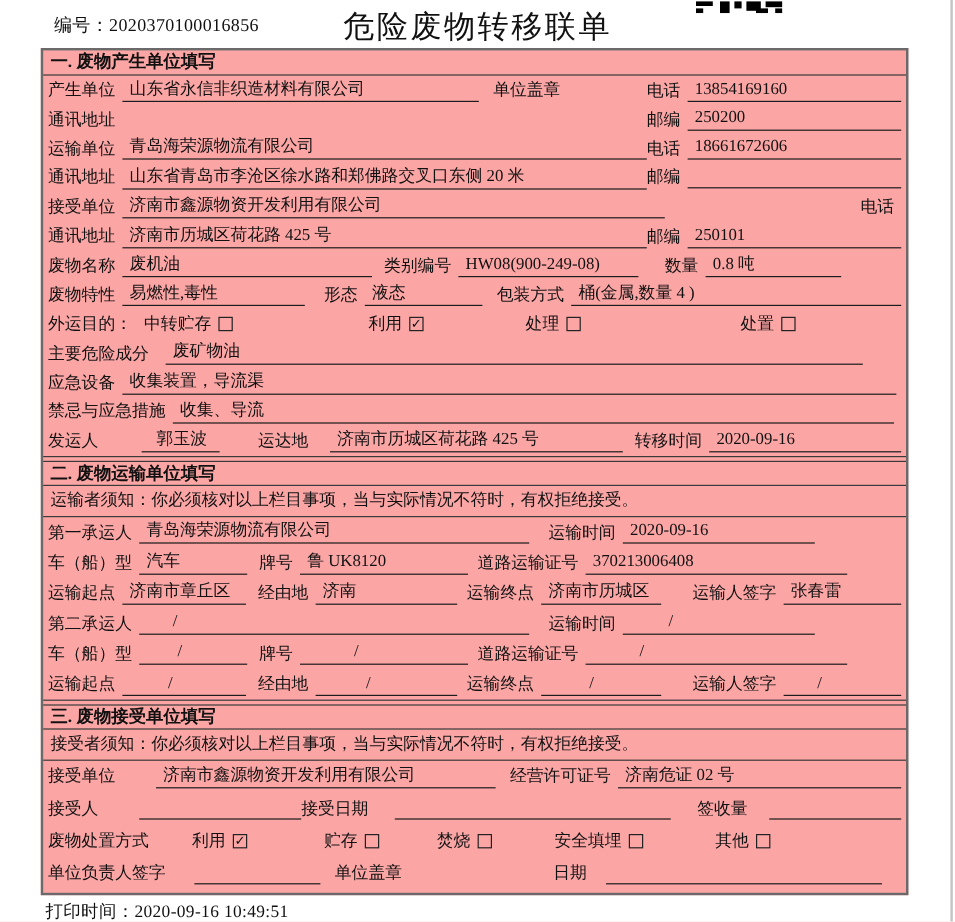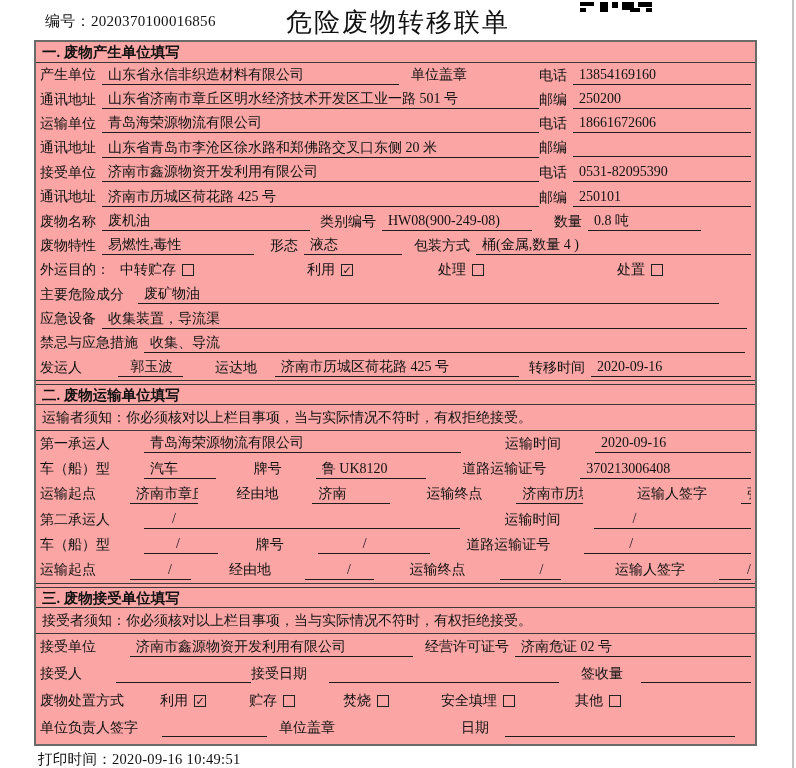--- a/index.html
+++ b/index.html
@@ -23,21 +23,21 @@
   }
   .sec-header {
     height:21px; line-height:20px; padding-left:6px;
     font-weight:bold; font-size:14.5px;
     border-bottom:1.5px solid #3a3a3a;
   }
   .sec-header.gap { margin-top:3px; border-top:1.5px solid #3a3a3a; }
   .rows.endline { border-bottom:1.5px solid #3a3a3a; }
   .row { display:flex; align-items:center; padding:0 4px 0 4px; }
   .s1row { height:24.4px; }
-  .s2row { height:25.3px;gap:28px; }
+  .s2row { height:25.3px; }
   .s3row { height:27px; }
   .notice-row { height:26px; line-height:26px; padding-left:6px; border-bottom:1.2px solid #3a3a3a; }
   .lbl { white-space:nowrap; margin-right:6px; }
   .val {
     display:inline-block; border-bottom:1px solid #1c1c1c;
     padding:0 4px 1px 6px; white-space:nowrap; overflow:hidden;
     min-height:17px; line-height:17px;
   }
   .rgt { margin-left:auto; display:flex; align-items:flex-end; }
   .flex1 { flex:1; }
@@ -79,21 +79,20 @@
       <span class="lbl">产生单位</span>
       <span class="val" style="width:297px">山东省永信非织造材料有限公司</span>
       <span class="lbl" style="margin-left:12px">单位盖章</span>
       <span class="rgt">
         <span class="lbl">电话</span>
         <span class="val" style="width:178px">13854169160</span>
       </span>
     </div>
     <div class="row s1row">
       <span class="lbl">通讯地址</span>
-      <span class="val" style="width:452px">山东省济南市章丘区明水经济技术开发区工业一路 501 号</span>
       <span class="rgt">
         <span class="lbl">邮编</span>
         <span class="val" style="width:178px">250200</span>
       </span>
     </div>
     <div class="row s1row">
       <span class="lbl">运输单位</span>
       <span class="val" style="width:452px">青岛海荣源物流有限公司</span>
       <span class="rgt">
         <span class="lbl">电话</span>
@@ -106,21 +105,20 @@
       <span class="rgt">
         <span class="lbl">邮编</span>
         <span class="val" style="width:178px"></span>
       </span>
     </div>
     <div class="row s1row">
       <span class="lbl">接受单位</span>
       <span class="val" style="width:452px">济南市鑫源物资开发利用有限公司</span>
       <span class="rgt">
         <span class="lbl">电话</span>
-        <span class="val" style="width:178px">0531-82095390</span>
       </span>
     </div>
     <div class="row s1row">
       <span class="lbl">通讯地址</span>
       <span class="val" style="width:452px">济南市历城区荷花路 425 号</span>
       <span class="rgt">
         <span class="lbl">邮编</span>
         <span class="val" style="width:178px">250101</span>
       </span>
     </div>
@@ -250,21 +248,21 @@
       <span class="val" style="width:230px;margin-left:16px"></span>
       <span class="lbl" style="margin-left:22px">签收量</span>
       <span class="val flex1" style="margin-left:12px"></span>
     </div>
     <div class="row s3row">
       <span class="lbl">废物处置方式</span>
       <span class="cbgrp" style="margin-left:30px">
         <span>利用</span>
         <span class="checkbox checked">✓</span>
       </span>
-      <span class="cbgrp" style="margin-left:43px">
+      <span class="cbgrp" style="margin-left:64px">
         <span>贮存</span>
         <span class="checkbox"></span>
       </span>
       <span class="cbgrp" style="margin-left:48px">
         <span>焚烧</span>
         <span class="checkbox"></span>
       </span>
       <span class="cbgrp" style="margin-left:52px">
         <span>安全填埋</span>
         <span class="checkbox"></span>

